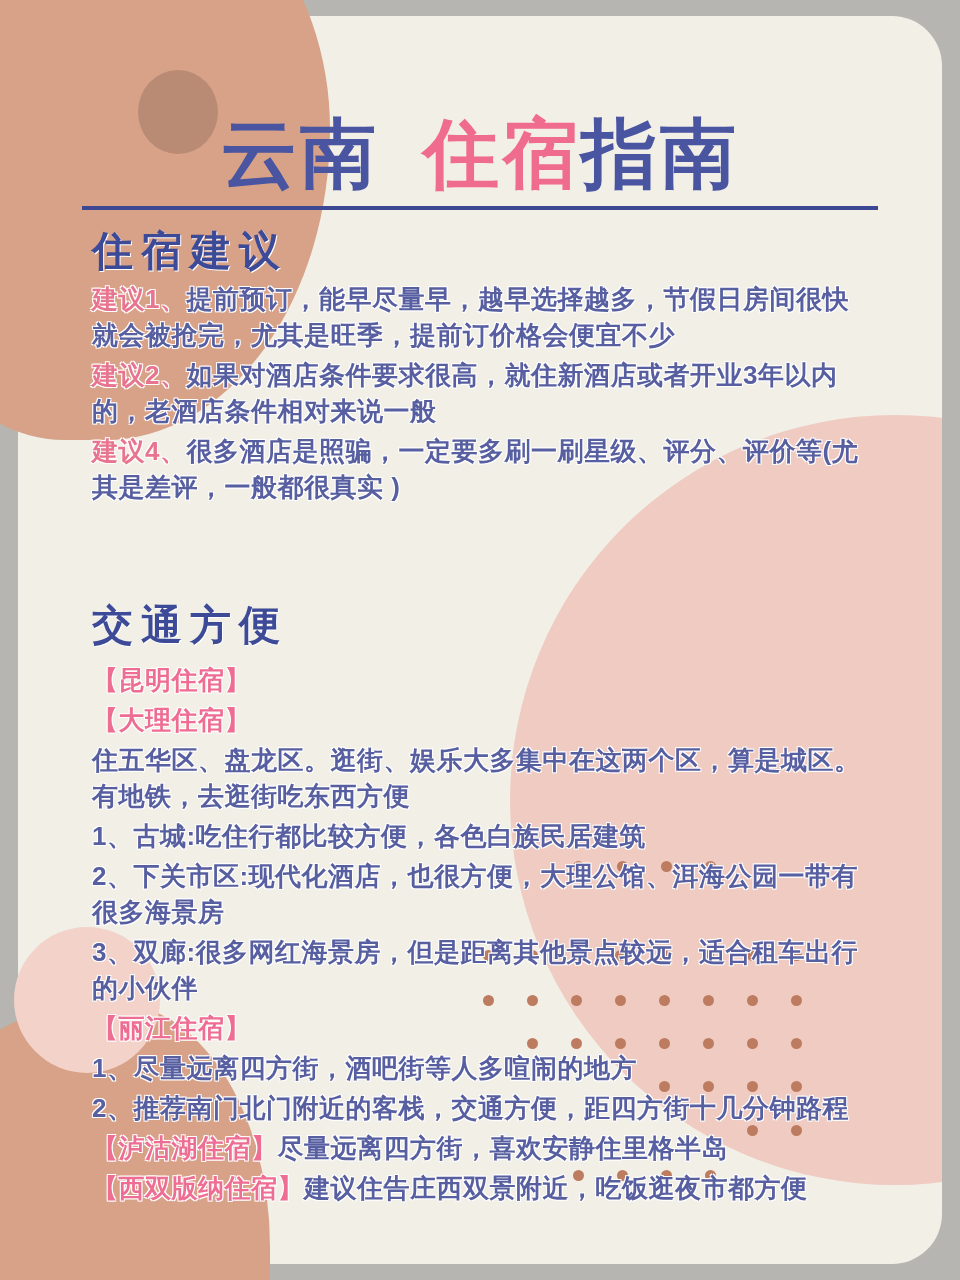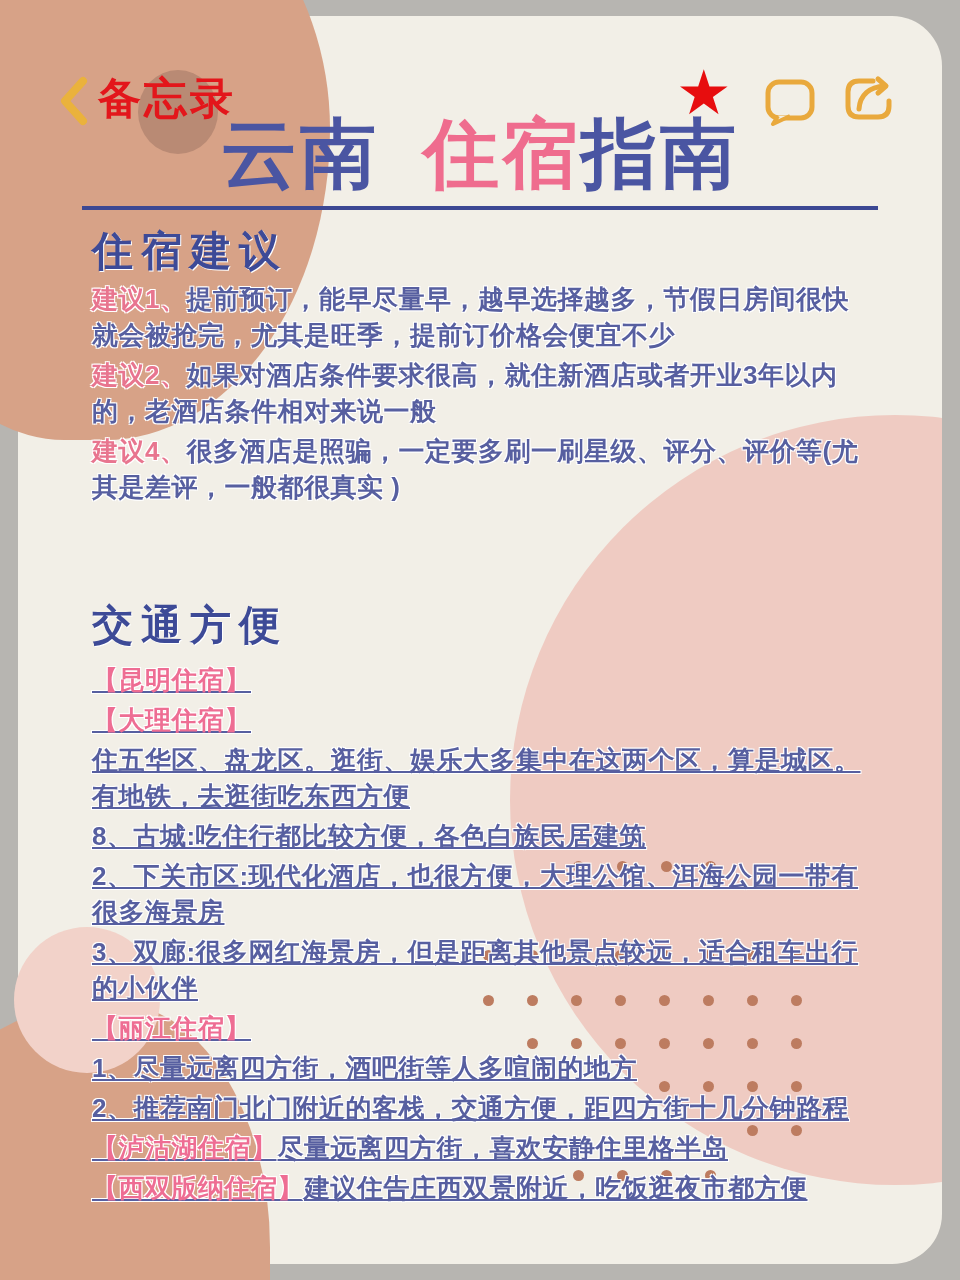--- a/index.html
+++ b/index.html
@@ -35,21 +35,21 @@
         font-size:76px;line-height:92px;font-weight:900;letter-spacing:3px;
         color:#4a55a2;}
   .title .pink{color:#ef6c8e;margin-left:44px;}
   .rule{position:absolute;left:82px;top:206px;width:796px;height:4px;background:#3c4893;}
   .h2{position:absolute;left:92px;font-size:41px;font-weight:900;color:#3d4a97;
         letter-spacing:8px;text-shadow:1px 1px 0 #fff;}
   .h2a{top:224px;} .h2b{top:598px;}
   .body-block{position:absolute;left:88px;width:806px;font-size:26px;line-height:36px;
         font-weight:700;color:#575fa0;letter-spacing:0.5px;
         text-shadow:-1px -1px 0 #fff,1px -1px 0 #fff,-1px 1px 0 #fff,1px 1px 0 #fff;}
-  .blk1{top:277px;} .blk2{top:658px;text-decoration:underline;}
+  .blk1{top:277px;} .blk2{top:658px;}
   .body-block p{margin:4px;padding:0;}
   .pre{white-space:pre-line;}
   .lab{color:#e8758f;}
   .citylab{color:#ee6d93;}
   svg{display:block;}
 </style>
 </head>
 <body>
 
 <div class="frame">
@@ -95,42 +95,20 @@
         <div class="dot" style="left: 687px; top: 1154px;"></div>
       </div>
   </div>
 
   <div class="blob-bottom-left"></div>
   <div class="pink-small"></div>
   <div class="blob-top-left"></div>
   <div class="circle-dark"></div>
 
   <div class="content">
-    <div class="navbar">
-      <div class="chev">
-        <svg width="34" height="50" viewBox="0 0 34 50">
-          <path d="M27 5 L9 25 L27 45" stroke="#eab23c" stroke-width="8" fill="none" stroke-linecap="round" stroke-linejoin="round"></path>
-        </svg>
-      </div>
-      <div class="memo">备忘录</div>
-      <div class="star">★</div>
-      <div class="bubble">
-        <svg width="54" height="48" viewBox="0 0 54 48">
-          <rect x="4" y="4" width="44" height="36" rx="11" fill="none" stroke="#e9a93d" stroke-width="5"></rect>
-          <path d="M14 38 L9 46 L26 38" fill="#f2efe7" stroke="#e9a93d" stroke-width="4" stroke-linejoin="round"></path>
-        </svg>
-      </div>
-      <div class="share">
-        <svg width="54" height="50" viewBox="0 0 54 50">
-          <path d="M31 7 H17 Q6 7 6 18 V32 Q6 43 17 43 H36 Q47 43 47 32 V27" fill="none" stroke="#e9a93d" stroke-width="5" stroke-linecap="round"></path>
-          <path d="M17 35 C18 21 27 13 43 12" fill="none" stroke="#e9a93d" stroke-width="5" stroke-linecap="round"></path>
-          <path d="M36 5 L44 12 L36 19" fill="none" stroke="#e9a93d" stroke-width="5" stroke-linecap="round" stroke-linejoin="round"></path>
-        </svg>
-      </div>
-    </div>
 
     <div class="title"><span>云南</span><span class="pink">住宿</span><span>指南</span></div>
     <div class="rule"></div>
 
     <div class="h2 h2a">住宿建议</div>
 
     <div class="body-block blk1">
       <p><span class="lab">建议1、</span><span class="pre">提前预订，能早尽量早，越早选择越多，节假日房间很快
 就会被抢完，尤其是旺季，提前订价格会便宜不少</span></p>
       <p><span class="lab">建议2、</span><span class="pre">如果对酒店条件要求很高，就住新酒店或者开业3年以内
@@ -139,21 +117,21 @@
 其是差评，一般都很真实 )</span></p>
     </div>
 
     <div class="h2 h2b">交通方便</div>
 
     <div class="body-block blk2">
       <p><span class="citylab">【昆明住宿】</span><span class="pre"></span></p>
       <p><span class="citylab">【大理住宿】</span><span class="pre"></span></p>
       <p><span class="citylab"></span><span class="pre">住五华区、盘龙区。逛街、娱乐大多集中在这两个区，算是城区。
 有地铁，去逛街吃东西方便</span></p>
-      <p><span class="citylab"></span><span class="pre">8、古城:吃住行都比较方便，各色白族民居建筑</span></p>
+      <p><span class="citylab"></span><span class="pre">1、古城:吃住行都比较方便，各色白族民居建筑</span></p>
       <p><span class="citylab"></span><span class="pre">2、下关市区:现代化酒店，也很方便，大理公馆、洱海公园一带有
 很多海景房</span></p>
       <p><span class="citylab"></span><span class="pre">3、双廊:很多网红海景房，但是距离其他景点较远，适合租车出行
 的小伙伴</span></p>
       <p><span class="citylab">【丽江住宿】</span><span class="pre"></span></p>
       <p><span class="citylab"></span><span class="pre">1、尽量远离四方街，酒吧街等人多喧闹的地方</span></p>
       <p><span class="citylab"></span><span class="pre">2、推荐南门北门附近的客栈，交通方便，距四方街十几分钟路程</span></p>
       <p><span class="citylab">【泸沽湖住宿】</span><span class="pre">尽量远离四方街，喜欢安静住里格半岛</span></p>
       <p><span class="citylab">【西双版纳住宿】</span><span class="pre">建议住告庄西双景附近，吃饭逛夜市都方便</span></p>
     </div>

